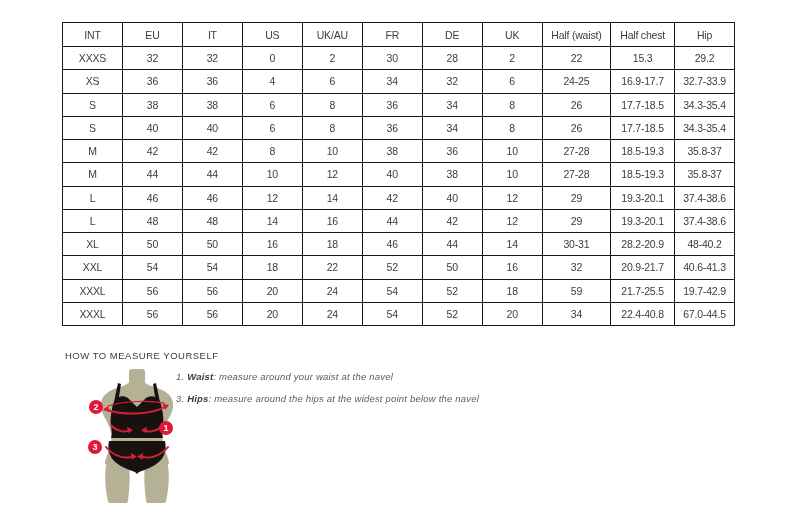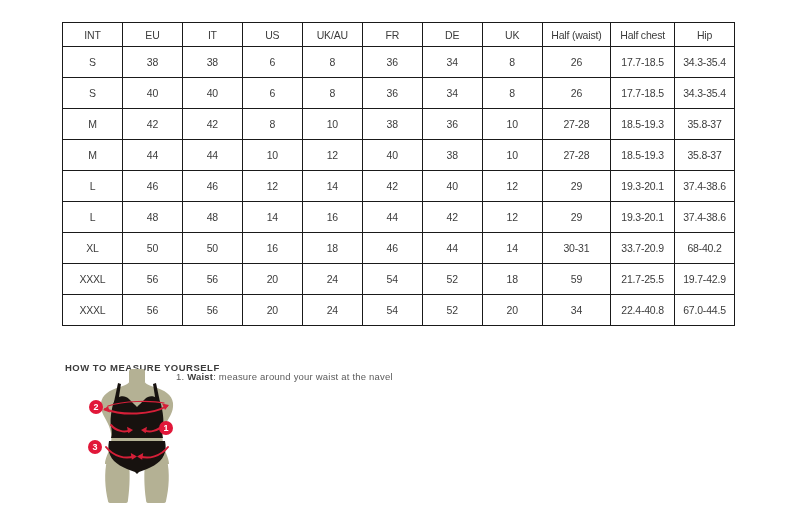--- a/index.html
+++ b/index.html
@@ -12,27 +12,27 @@
                    border:1.5px solid #121212;}
   table.size-table th, table.size-table td{
     border:1px solid #1a1a1a;
     font-size:10.5px;font-weight:400;color:#3c3c3c;
     text-align:center;vertical-align:middle;padding:0;
     letter-spacing:-0.2px;white-space:nowrap;overflow:hidden;}
   table.size-table th{height:23px;}
   table.size-table td{height:21.5px;}
 
   
-  .measure-title{position:absolute;left:65px;top:362px;
-    font-size:9.5px;font-weight:700;letter-spacing:0.5px;color:#3b3b3b;}
+  .measure-title{position:absolute;left:65px;top:350px;
+    font-size:9.5px;font-weight:400;letter-spacing:0.5px;color:#3b3b3b;}
   .figure-wrap{position:absolute;left:82px;top:368px;width:110px;height:140px;}
   .steps{position:absolute;left:176px;top:370px;width:460px;
     list-style:none;margin:0;padding:0;}
   .steps li{font-size:9.5px;line-height:13px;color:#5c5c5c;margin-bottom:8.5px;
-    letter-spacing:0.2px;}
+    letter-spacing:0.2px;font-style:italic;}
   .steps .step-label{font-weight:700;color:#3b3b3b;}
 </style>
 </head>
 <body>
 
 <div class="screen">
 
   <div class="size-table-wrap">
     <table class="size-table">
       <colgroup>
@@ -58,20 +58,46 @@
             <th>FR</th>
             <th>DE</th>
             <th>UK</th>
             <th>Half (waist)</th>
             <th>Half chest</th>
             <th>Hip</th>
           </tr>
         </thead>
       <tbody>
           <tr>
+            <td>XXXS</td>
+            <td>32</td>
+            <td>32</td>
+            <td>0</td>
+            <td>2</td>
+            <td>30</td>
+            <td>28</td>
+            <td>2</td>
+            <td>22</td>
+            <td>15.3</td>
+            <td>29.2</td>
+          </tr>
+          <tr>
+            <td>XS</td>
+            <td>36</td>
+            <td>36</td>
+            <td>4</td>
+            <td>6</td>
+            <td>34</td>
+            <td>32</td>
+            <td>6</td>
+            <td>24-25</td>
+            <td>16.9-17.7</td>
+            <td>32.7-33.9</td>
+          </tr>
+          <tr>
             <td>S</td>
             <td>38</td>
             <td>38</td>
             <td>6</td>
             <td>8</td>
             <td>36</td>
             <td>34</td>
             <td>8</td>
             <td>26</td>
             <td>17.7-18.5</td>
@@ -145,22 +171,35 @@
           <tr>
             <td>XL</td>
             <td>50</td>
             <td>50</td>
             <td>16</td>
             <td>18</td>
             <td>46</td>
             <td>44</td>
             <td>14</td>
             <td>30-31</td>
-            <td>33.7-20.9</td>
-            <td>68-40.2</td>
+            <td>28.2-20.9</td>
+            <td>48-40.2</td>
+          </tr>
+          <tr>
+            <td>XXL</td>
+            <td>54</td>
+            <td>54</td>
+            <td>18</td>
+            <td>22</td>
+            <td>52</td>
+            <td>50</td>
+            <td>16</td>
+            <td>32</td>
+            <td>20.9-21.7</td>
+            <td>40.6-41.3</td>
           </tr>
           <tr>
             <td>XXXL</td>
             <td>56</td>
             <td>56</td>
             <td>20</td>
             <td>24</td>
             <td>54</td>
             <td>52</td>
             <td>18</td>
@@ -229,15 +268,16 @@
         <circle cx="84" cy="60" r="7" fill="#e11739"></circle>
         <text x="84" y="63.3" fill="#ffffff">1</text>
         <circle cx="13" cy="79" r="7" fill="#e11739"></circle>
         <text x="13" y="82.3" fill="#ffffff">3</text>
       </g>
     </svg>
   </div>
 
   <ol class="steps">
     <li><span>1.</span> <span class="step-label">Waist</span><span>: measure around your waist at the navel</span></li>
+    <li><span>3.</span> <span class="step-label">Hips</span><span>: measure around the hips at the widest point below the navel</span></li>
   </ol>
 
 </div>
 
 </body></html>

